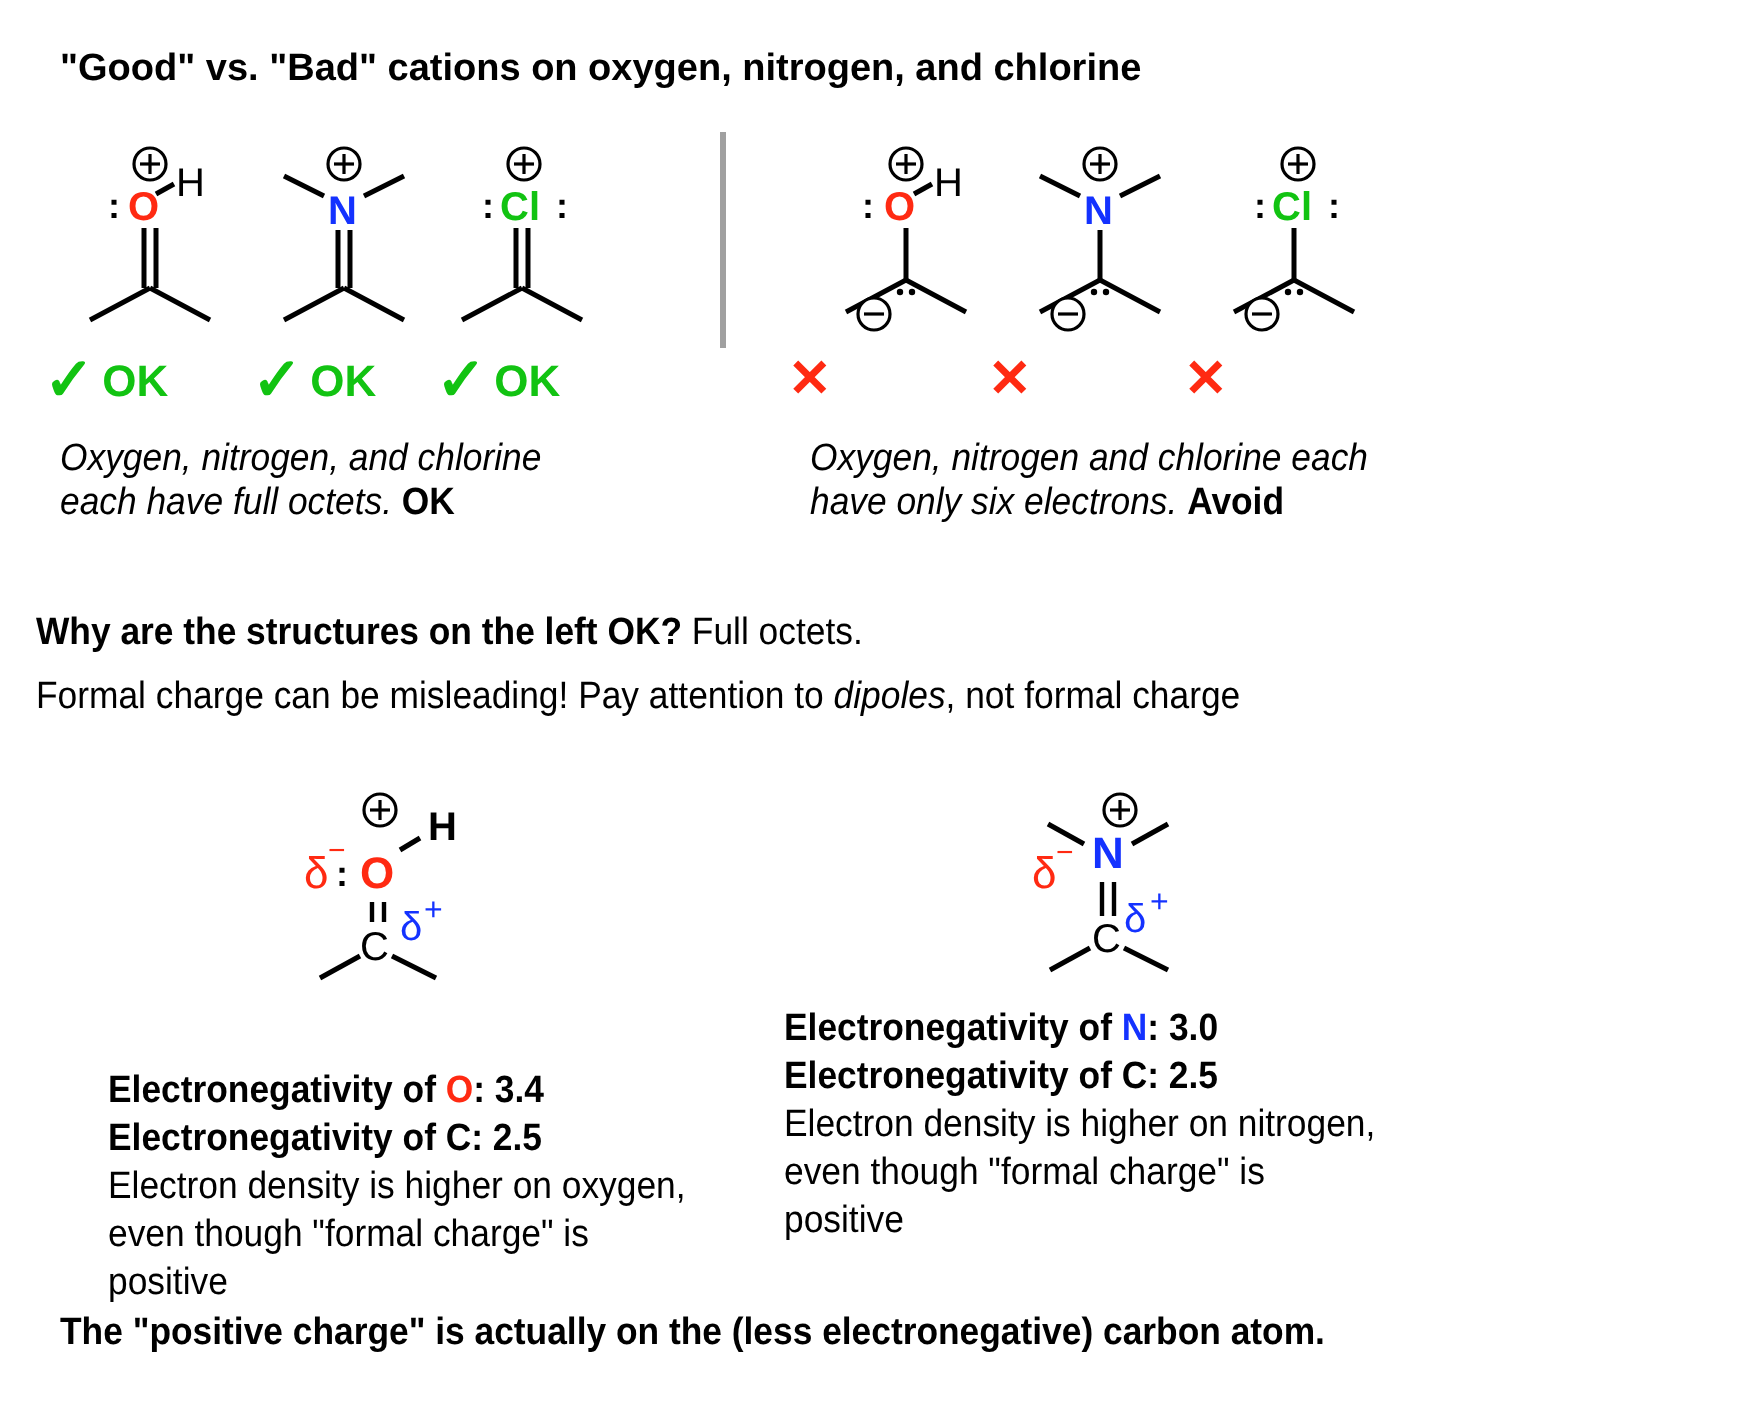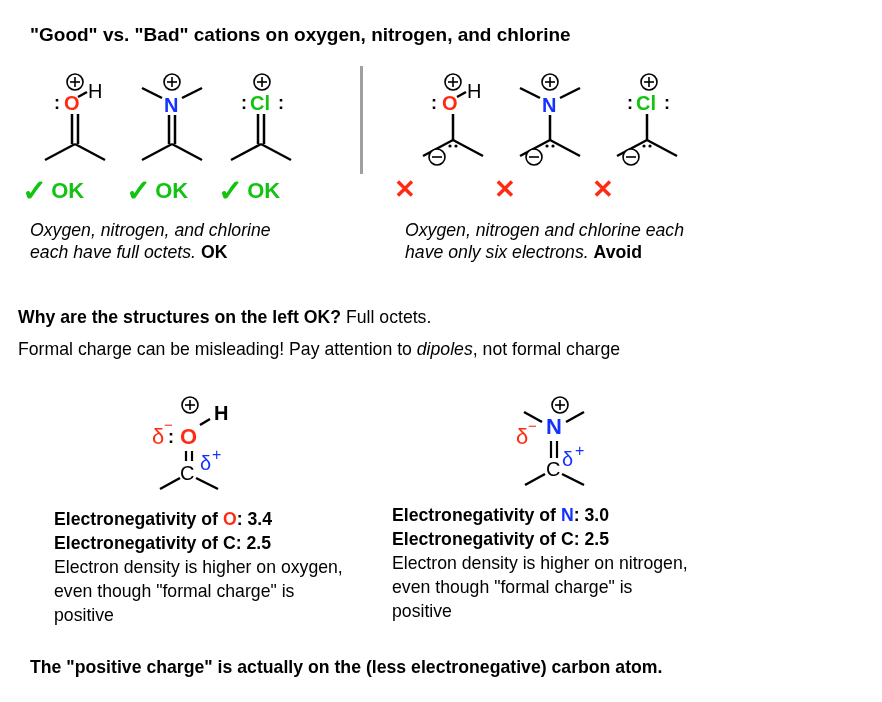--- a/index.html
+++ b/index.html
@@ -184,21 +184,21 @@
   <text x="28" y="43" font-size="15" fill="#ff2a12">−</text>
   <line x1="51" y1="53" x2="51" y2="70" stroke="#000" stroke-width="2.2"></line>
   <line x1="57" y1="53" x2="57" y2="70" stroke="#000" stroke-width="2.2"></line>
   <text x="46" y="88" font-size="20">C</text>
   <text x="62" y="78" font-size="20" fill="#1432ff">δ</text>
   <text x="75" y="68" font-size="16" fill="#1432ff">+</text>
   <line x1="45" y1="86" x2="25" y2="97" stroke="#000" stroke-width="2.5"></line>
   <line x1="62" y1="86" x2="84" y2="97" stroke="#000" stroke-width="2.5"></line>
 </svg>
 
-<div class="abs" style="left:54px;top:507px">
+<div class="abs" style="left:54px;top:534px">
   <div class="en"><span>Electronegativity of </span><span style="color:#ff2a12">O</span><span>: 3.4</span></div>
   <div class="en">Electronegativity of C: 2.5</div>
   <div class="para">Electron density is higher on oxygen, even though "formal charge" is positive</div>
 </div>
 <div class="abs" style="left:392px;top:503px">
   <div class="en"><span>Electronegativity of </span><span style="color:#1432ff">N</span><span>: 3.0</span></div>
   <div class="en">Electronegativity of C: 2.5</div>
   <div class="para">Electron density is higher on nitrogen, even though "formal charge" is positive</div>
 </div>
 

